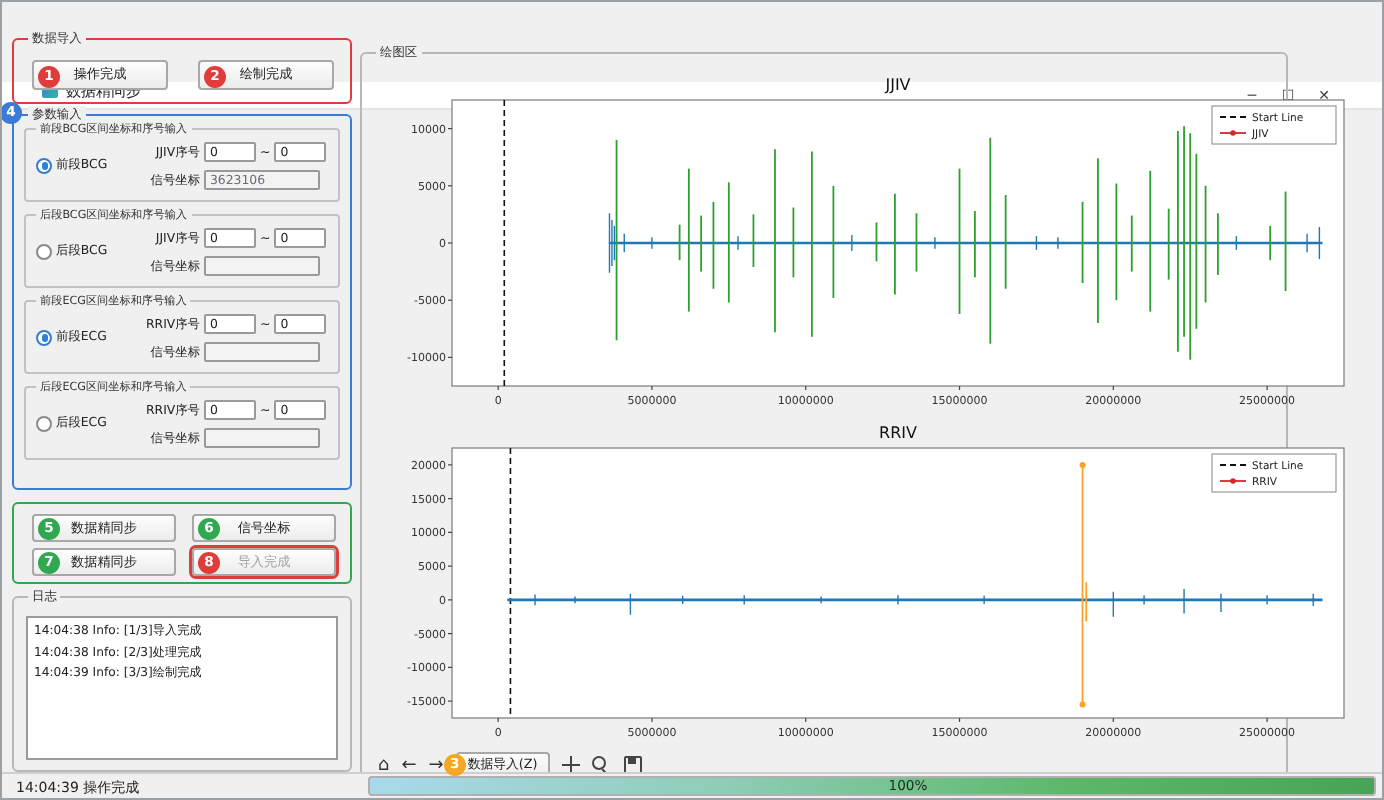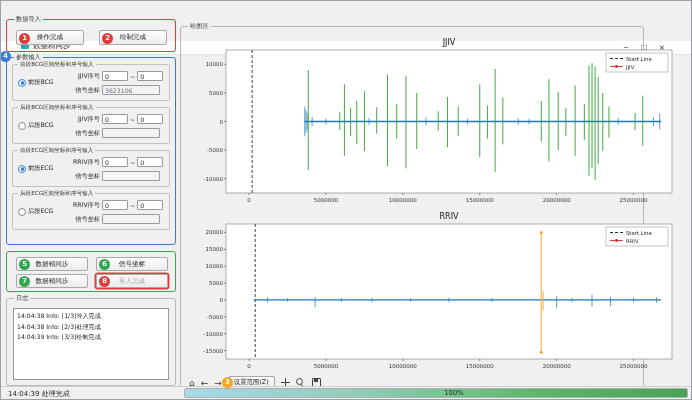--- a/index.html
+++ b/index.html
@@ -345,28 +345,28 @@
           <circle cx="428.5" cy="31.5" r="1.4" fill="#d62728"></circle>
           <text x="438" y="33.5" font-size="5.3" fill="#222">RRIV</text>
         </svg>
 
       <div class="toolbar">
         <span class="tico">⌂</span>
         <span class="tico">←</span>
         <span class="tico">→</span>
         <span class="range-btn">
           <span class="badge b-orange" style="left:-7px;top:0px;">3</span>
-          <span>设置范围(Z)</span>
+          <span>数据导入(Z)</span>
         </span>
         <span class="icon-pan"></span>
         <span class="icon-zoom"></span>
         <span class="icon-save"></span>
       </div>
     </div>
   </div>
 
   <div class="statusbar">
-    <span class="status-text">14:04:39 处理完成</span>
+    <span class="status-text">14:04:39 操作完成</span>
     <div class="progress">
       <span>100%</span>
     </div>
   </div>
 </div>
 
 </body></html>

